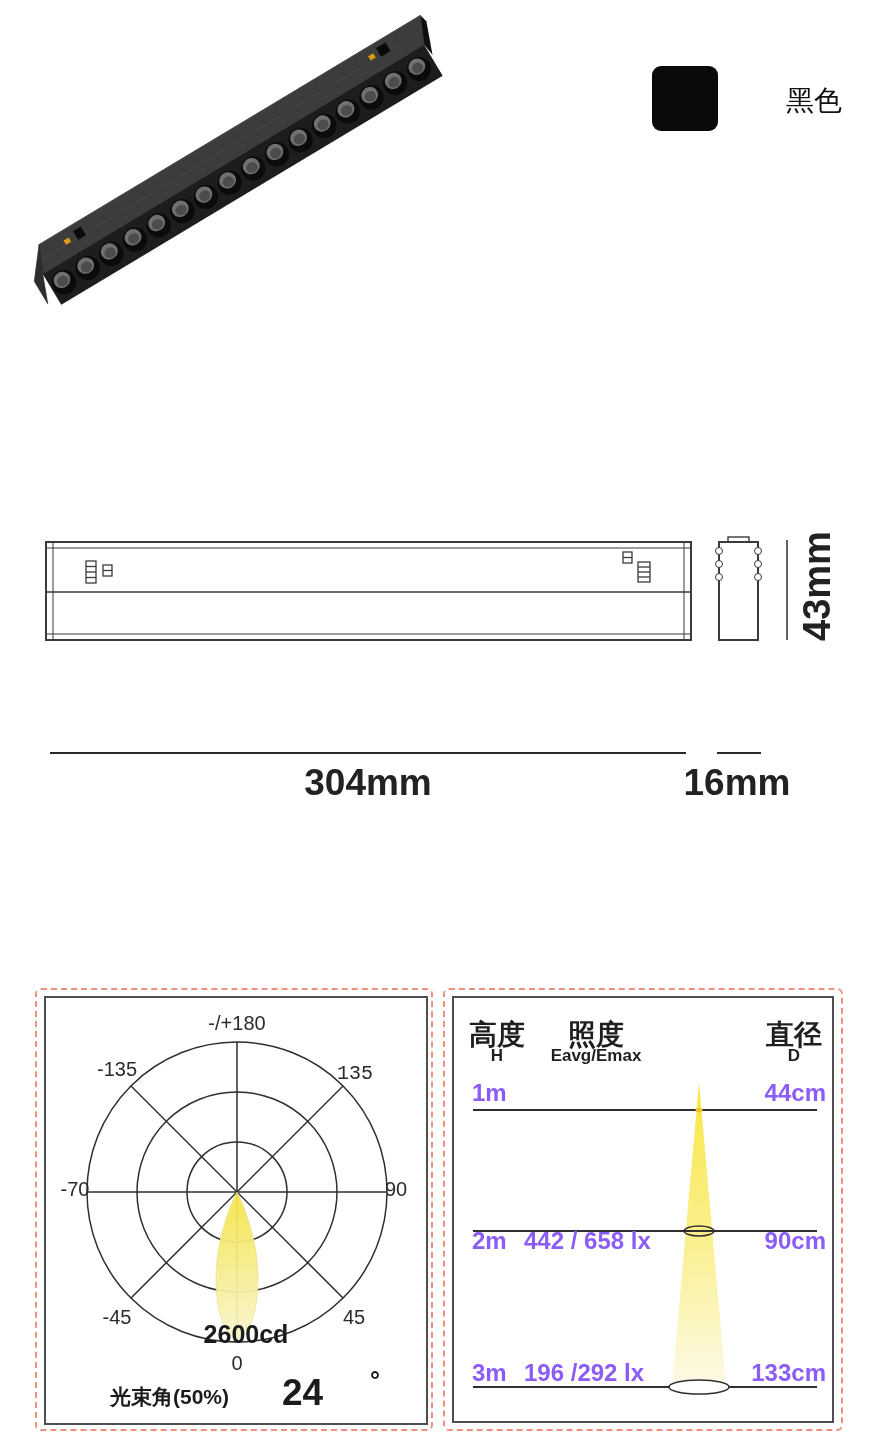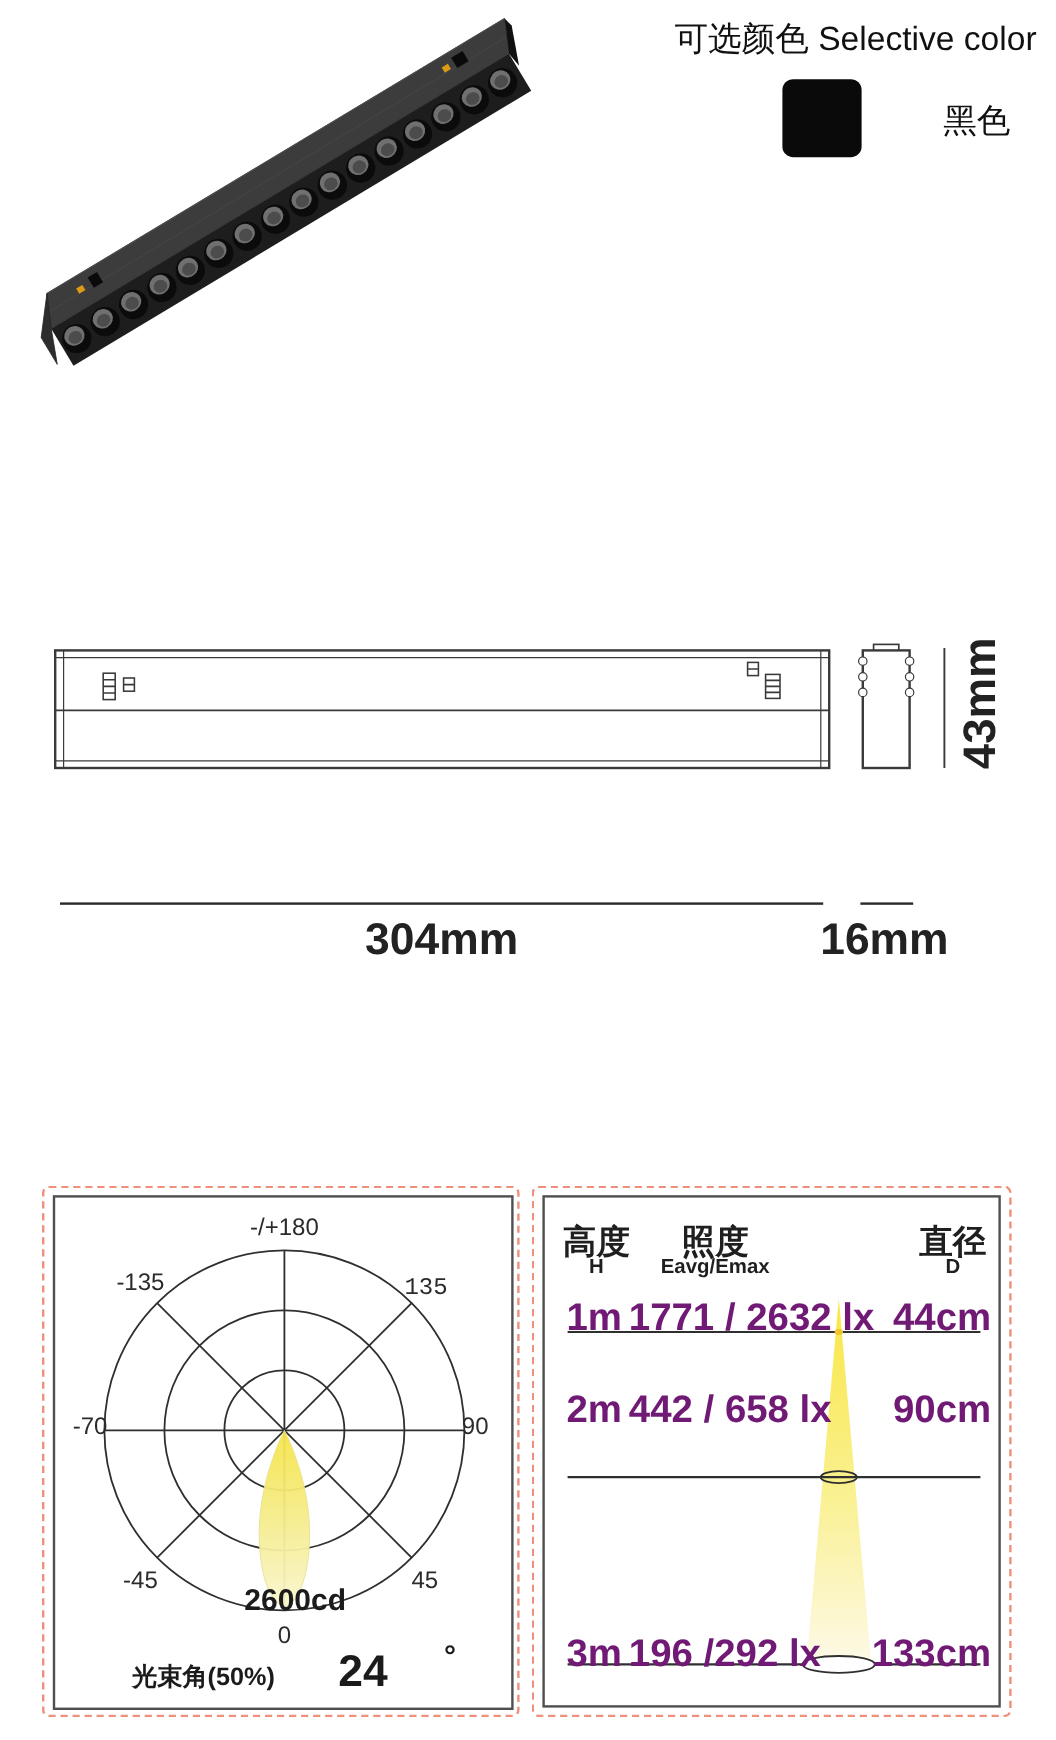--- a/index.html
+++ b/index.html
@@ -52,25 +52,25 @@
   .ba-deg{font-size:25px;font-weight:bold;color:#1b1b1b;position:relative;top:-8px;}
 
   
   .hdr{text-align:center;font-weight:bold;color:#1f1f1f;}
   .h-main{font-size:28px;}
   .h-sub{font-size:17px;}
   .h-height{left:457px;width:80px;}
   .h-lux{left:536px;width:120px;}
   .h-dia{left:754px;width:80px;}
   .hr1{top:1016px;} .hr2{top:1046px;}
-  .cell{font-size:32px;font-weight:bold;color:#701a75;}
+  .cell{font-size:24px;font-weight:bold;color:#8b5cf6;}
   .row-h{left:472px;width:60px;text-align:left;}
   .row-lux{left:524px;width:230px;text-align:left;}
   .row-d{left:726px;width:100px;text-align:right;}
-  .rowy1{top:1079px;} .rowy2{top:1156px;} .rowy3{top:1359px;}
+  .rowy1{top:1079px;} .rowy2{top:1227px;} .rowy3{top:1359px;}
 </style>
 </head>
 <body>
 
 <div class="page">
 
   <svg class="abs product-svg" width="450" height="310" viewBox="0 0 450 310">
     <g transform="translate(16,260) rotate(-31)">
 
       <polygon points="14,-27 459,-27 447,0 2,0" fill="#3c3c3c" stroke="#2a2a2a" stroke-width="0.6"></polygon>
@@ -166,21 +166,20 @@
           </g>
       </g>
 
       <rect x="37" y="-18" width="6" height="5" fill="#dd9b15"></rect>
       <rect x="50" y="-21" width="9" height="10" fill="#0a0a0a"></rect>
       <rect x="393" y="-19" width="6" height="5" fill="#dd9b15"></rect>
       <rect x="404" y="-22" width="11" height="10" fill="#0a0a0a"></rect>
     </g>
   </svg>
 
-  <div class="abs sel-title">可选颜色 Selective color</div>
   <div class="abs swatch"></div>
   <div class="abs swatch-label">黑色</div>
 
   <svg class="abs tech-svg" width="810" height="115" viewBox="0 0 810 115">
 
     <g fill="none" stroke="#3a3a3a">
       <rect x="6" y="8" width="645" height="98" stroke-width="2" fill="#ffffff"></rect>
       <line x1="6" y1="14" x2="651" y2="14" stroke-width="1"></line>
       <line x1="6" y1="100" x2="651" y2="100" stroke-width="1"></line>
       <line x1="13" y1="8" x2="13" y2="106" stroke-width="1"></line>
@@ -284,21 +283,20 @@
   </svg>
 
   <div class="abs hdr h-main h-height hr1">高度</div>
   <div class="abs hdr h-sub  h-height hr2">H</div>
   <div class="abs hdr h-main h-lux hr1">照度</div>
   <div class="abs hdr h-sub  h-lux hr2">Eavg/Emax</div>
   <div class="abs hdr h-main h-dia hr1">直径</div>
   <div class="abs hdr h-sub  h-dia hr2">D</div>
 
   <div class="abs cell row-h rowy1">1m</div>
-  <div class="abs cell row-lux rowy1">1771 / 2632 lx</div>
   <div class="abs cell row-d rowy1">44cm</div>
   <div class="abs cell row-h rowy2">2m</div>
   <div class="abs cell row-lux rowy2">442 / 658 lx</div>
   <div class="abs cell row-d rowy2">90cm</div>
   <div class="abs cell row-h rowy3">3m</div>
   <div class="abs cell row-lux rowy3">196 /292 lx</div>
   <div class="abs cell row-d rowy3">133cm</div>
 
 </div>
 

